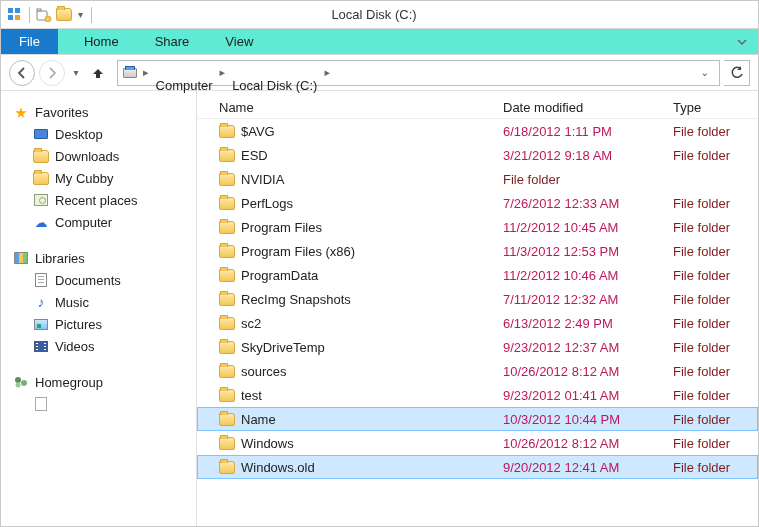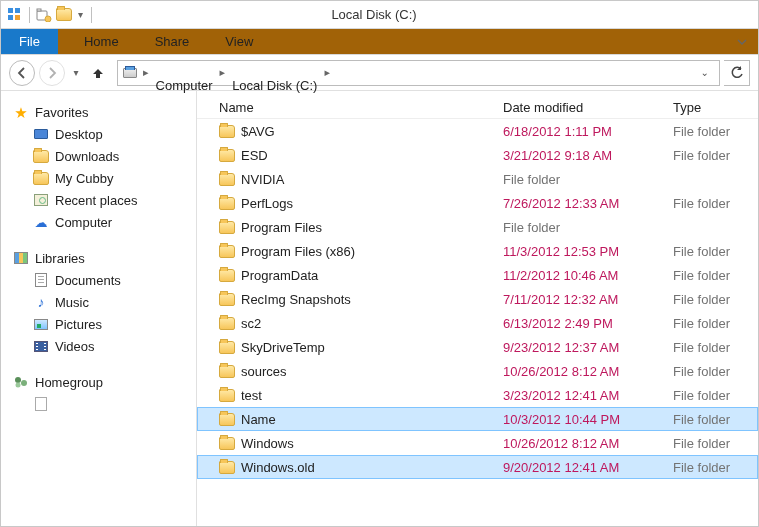--- a/index.html
+++ b/index.html
@@ -5,21 +5,21 @@
   * { box-sizing: border-box; margin: 0; padding: 0; font-family: "Segoe UI", Tahoma, sans-serif; font-size: 13px; color: #222; }
   body { width: 759px; height: 527px; background: #fff; overflow: hidden; border: 1px solid #c8c8c8; }
   
   
   .titlebar { height: 28px; display: flex; align-items: center; border-bottom: 1px solid #d8d8d8; background: #fff; }
   .qat { display: flex; align-items: center; gap: 4px; padding: 0 6px; }
   .qat-sep { width:1px; height:16px; background:#c0c0c0; margin:0 2px; }
   .title-text { flex:1; text-align:center; font-size:13px; color:#333; }
   
   
-  .ribbon { height: 26px; display:flex; align-items:stretch; border-bottom:1px solid #d8d8d8; background:#a16207; }
+  .ribbon { height: 26px; display:flex; align-items:stretch; border-bottom:1px solid #d8d8d8; background:#5eead4; }
   .ribbon-tab { padding:0 18px; display:flex; align-items:center; cursor:default; }
   .ribbon-tab.file { background:#1979ca; color:#fff; }
   .ribbon-tab.file span { color:#fff; }
   .ribbon-spacer { width:8px; }
   .ribbon-chev { margin-left:auto; padding:0 10px; display:flex; align-items:center; color:#666; }
   
   
   .navbar { height:36px; display:flex; align-items:center; padding:4px 8px; gap:4px; border-bottom:1px solid #e0e0e0; }
   .nav-circle { width:26px; height:26px; border:1px solid #bbb; border-radius:50%; display:flex; align-items:center; justify-content:center; color:#555; }
   .nav-dd { width:14px; display:flex; align-items:center; justify-content:center; color:#666; font-size:10px; }
@@ -40,21 +40,21 @@
   
   .listpane { flex:1; overflow:auto; }
   .colheaders { display:flex; height:28px; align-items:center; border-bottom:1px solid #eee; color:#1a3e6e; padding-top:6px; }
   .col-name { width:306px; padding-left:22px; }
   .col-date { width:170px; }
   .col-type { flex:1; }
   .row { display:flex; height:24px; align-items:center; }
   .row.selected { background:#cde8ff; outline:1px solid #7fc4ff; outline-offset:-1px; }
   .row .cell-name { width:306px; padding-left:22px; display:flex; align-items:center; gap:6px; }
   .row .cell-date { width:170px; color:#be185d; }
-  .row .cell-type { flex:1; color:#737373; }
+  .row .cell-type { flex:1; color:#7f1d1d; }
   
   
   .ico { width:16px; height:16px; display:inline-flex; align-items:center; justify-content:center; flex-shrink:0; }
   .ico-folder { width:16px; height:13px; background:linear-gradient(#ffe9a6,#f7c65a); border:1px solid #d6a93e; border-radius:1px 3px 2px 2px; position:relative; }
   .ico-folder::before { content:""; position:absolute; top:-3px; left:0; width:6px; height:3px; background:#f7c65a; border:1px solid #d6a93e; border-bottom:none; border-radius:1px 1px 0 0; }
   .ico-star { color:#ffae00; font-size:15px; line-height:1; }
   .ico-monitor { width:14px; height:10px; border:1px solid #2b5b9b; background:#4a86d8; border-radius:1px; }
   .ico-recent { border:1px solid #8aa07a; background:#f4f0da; width:14px;height:12px; position:relative; }
   .ico-recent::after{content:"";position:absolute;right:1px;bottom:1px;width:5px;height:5px;border:1px solid #6b8; border-radius:50%;}
   .ico-cloud { color:#2a6fd6; font-size:13px; }
@@ -300,20 +300,21 @@
           <div class="cell-date">7/26/2012 12:33 AM</div>
           <div class="cell-type">File folder</div>
         </div>
         <div class="row">
           <div class="cell-name">
             <span class="ico">
               <span class="ico-folder"></span>
             </span>
             <span>Program Files</span>
           </div>
+          <div class="cell-date">11/2/2012 10:45 AM</div>
           <div class="cell-type">File folder</div>
         </div>
         <div class="row">
           <div class="cell-name">
             <span class="ico">
               <span class="ico-folder"></span>
             </span>
             <span>Program Files (x86)</span>
           </div>
           <div class="cell-date">11/3/2012 12:53 PM</div>
@@ -369,21 +370,21 @@
           <div class="cell-date">10/26/2012 8:12 AM</div>
           <div class="cell-type">File folder</div>
         </div>
         <div class="row">
           <div class="cell-name">
             <span class="ico">
               <span class="ico-folder"></span>
             </span>
             <span>test</span>
           </div>
-          <div class="cell-date">3/23/2012 12:41 AM</div>
+          <div class="cell-date">9/23/2012 01:41 AM</div>
           <div class="cell-type">File folder</div>
         </div>
         <div class="row selected">
           <div class="cell-name">
             <span class="ico">
               <span class="ico-folder"></span>
             </span>
             <span>Name</span>
           </div>
           <div class="cell-date">10/3/2012 10:44 PM</div>

